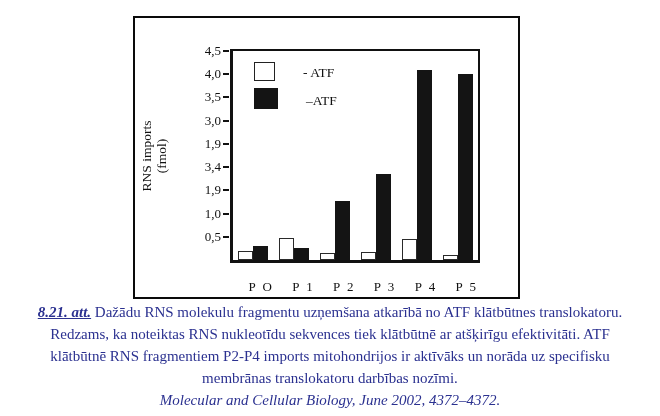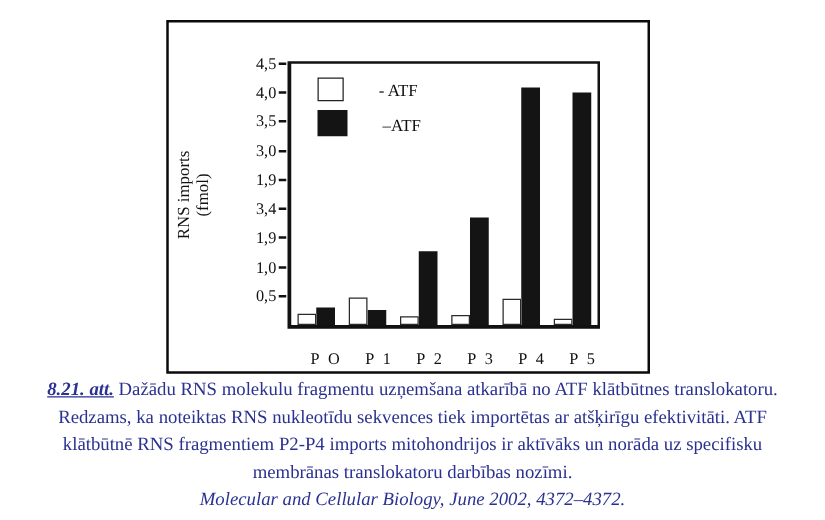--- a/index.html
+++ b/index.html
@@ -162,19 +162,19 @@
       </div>
 
     </div>
   </div>
 
   <div class="caption" style="color: rgb(43, 49, 144);">
     <div class="caption-line1">
       <span class="cap-label">8.21. att.</span>
       <span>Dažādu RNS molekulu fragmentu uzņemšana atkarībā no ATF klātbūtnes translokatoru.</span>
     </div>
-    <div>Redzams, ka noteiktas RNS nukleotīdu sekvences tiek importētas ar atšķirīgu efektivitāti. ATF</div>
+    <div>Redzams, ka noteiktas RNS nukleotīdu sekvences tiek klātbūtnē ar atšķirīgu efektivitāti. ATF</div>
     <div>klātbūtnē RNS fragmentiem P2-P4 imports mitohondrijos ir aktīvāks un norāda uz specifisku</div>
     <div>membrānas translokatoru darbības nozīmi.</div>
     <div class="caption-source">Molecular and Cellular Biology, June 2002, 4372–4372.</div>
   </div>
 
 </div>
 
 </body></html>

